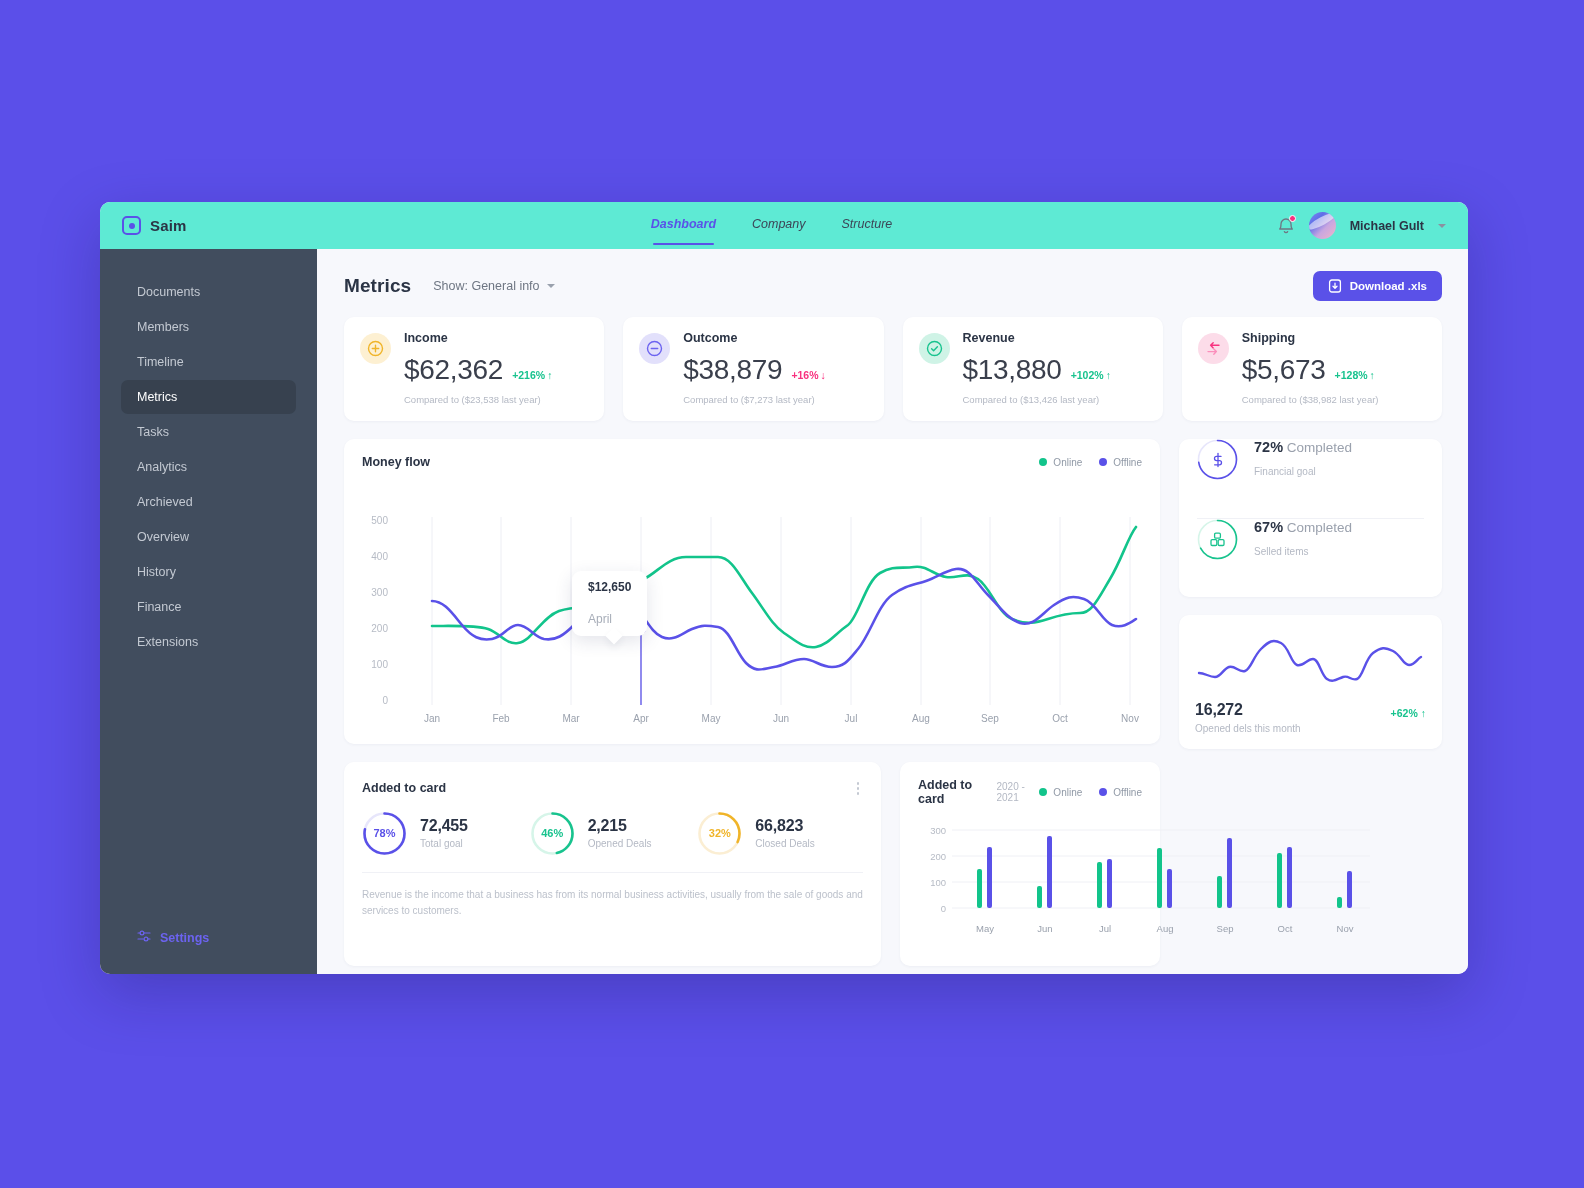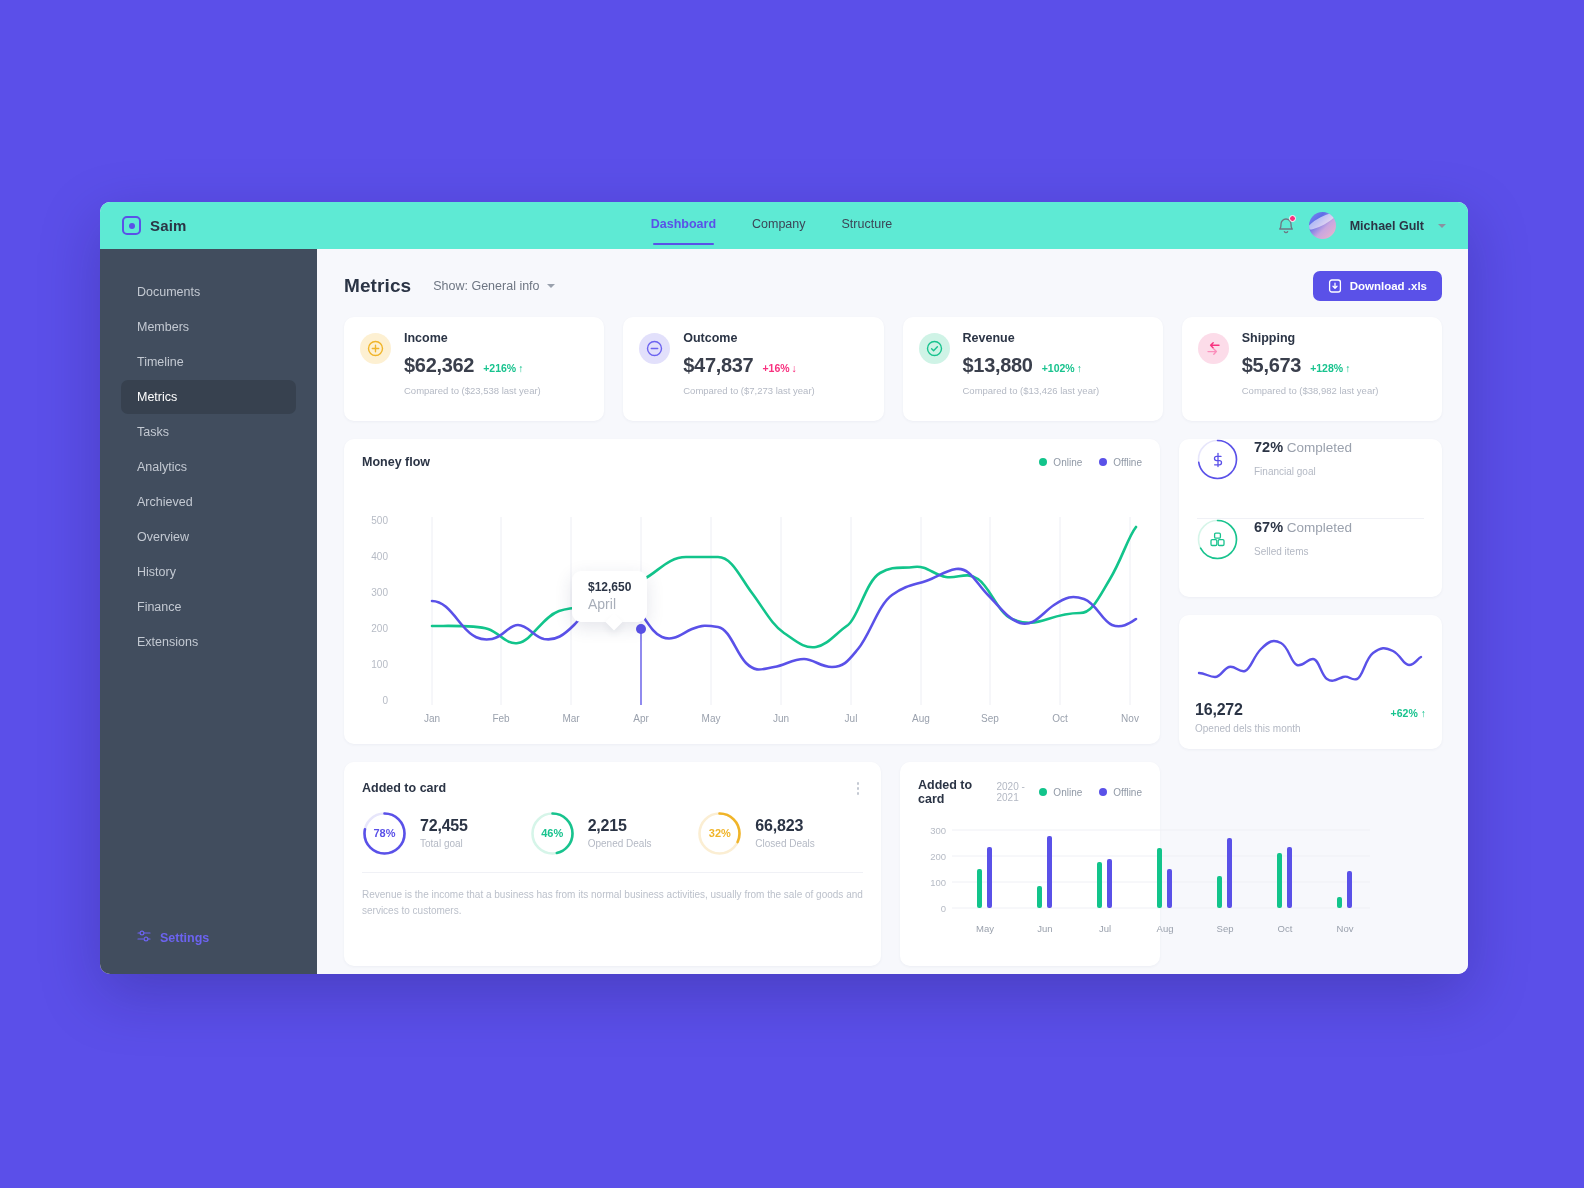--- a/index.html
+++ b/index.html
@@ -34,21 +34,21 @@
   }
   .brand { display: flex; align-items: center; gap: 9px; width: 190px; }
   .brand-logo {
     width: 19px; height: 19px; border-radius: 5px;
     border: 2px solid #5A51E8;
     display: flex; align-items: center; justify-content: center;
   }
   .brand-logo i { width: 6px; height: 6px; border-radius: 50%; background: #5A51E8; display:block; }
   .brand-name { font-size: 15px; font-weight: bold; color: #2b3445; letter-spacing: .2px; }
 
-  .nav { flex: 1; display: flex; justify-content: center; gap: 36px; align-items: flex-start; height: 47px; padding-top: 15px;}
+  .nav { flex: 1; display: flex; justify-content: center; gap: 36px; align-items: flex-start; height: 47px; padding-top: 15px; font-style: italic;}
   .nav a {
     font-size: 12.5px; color: #3c4557; text-decoration: none; position: relative;
     padding-bottom: 14px; font-weight: 500;
   }
   .nav a.active { color: #5A51E8; font-weight: bold; }
   .nav a.active::after {
     content:''; position: absolute; left: 2px; right: 2px; bottom: 0;
     height: 2px; background: #5A51E8; border-radius: 2px;
   }
 
@@ -111,21 +111,21 @@
   .kpi {
     flex:1; background:#fff; border-radius: 10px; padding: 14px 16px 16px;
     height: 104px;
     box-shadow: 0 1px 3px rgba(40,50,90,.05);
     display:flex; gap: 13px;
   }
   .kpi-ic { width: 31px; height: 31px; border-radius:50%; flex:0 0 31px; display:flex; align-items:center; justify-content:center; margin-top:2px;}
   .kpi-body { flex:1; min-width:0; }
   .kpi-label { font-size: 12.5px; font-weight: bold; color:#2b3445; margin-bottom: 9px;}
   .kpi-valrow { display:flex; align-items:baseline; gap:9px; margin-bottom:8px;}
-  .kpi-val { font-size: 20px; font-weight: bold; color:#3a3f4c; letter-spacing:-.3px;}
+  .kpi-val { font-size: 28px; font-weight: normal; color:#3a3f4c; letter-spacing:-.3px;}
   .kpi-delta { font-size: 10.5px; font-weight: bold; display:flex; align-items:center; gap:2px;}
   .kpi-sub { font-size: 9.5px; color:#b4b9c4; }
 
   
   .grid { display:flex; gap: 19px; }
   .col-left { flex: 1; min-width:0; display:flex; flex-direction:column; gap:18px;}
   .col-right { width: 263px; flex:0 0 263px; display:flex; flex-direction:column; gap:18px;}
 
   .card { background:#fff; border-radius: 10px; box-shadow: 0 1px 3px rgba(40,50,90,.05); }
 
@@ -138,21 +138,21 @@
   .lg i { width:8px;height:8px;border-radius:50%;display:block;}
   .mf-chart { position:relative; height: 230px; }
   .mf-chart svg { display:block; }
   .ylab { position:absolute; left:0; font-size:10px; color:#b6bbc5; text-align:right; width:26px;}
   .xlab { position:absolute; font-size:10px; color:#9aa1ad; transform:translateX(-50%);}
   .tooltip {
     position:absolute; background:#fff; border-radius:9px; padding:9px 16px 10px;
     box-shadow: 0 5px 18px rgba(40,50,90,.13); text-align:left;
   }
   .tooltip .t1 { font-size:12px; font-weight:bold; color:#2b3445; }
-  .tooltip .t2 { font-size:14px; color:#a8aeb9; margin-top:2px;}
+  .tooltip .t2 { font-size:12px; color:#a8aeb9; margin-top:18px;}
   .tooltip::after{
     content:''; position:absolute; left:36px; bottom:-6px; width:12px;height:12px;
     background:#fff; transform: rotate(45deg); box-shadow: 3px 3px 7px rgba(40,50,90,.07);
   }
 
   
   .goals { padding: 0 18px; }
   .goal-row { display:flex; gap:16px; height:79px; }
   .goal-row + .goal-row { border-top:1px solid #f0f1f6; }
   .goal-ic { width:41px;height:41px;border-radius:50%; flex:0 0 41px; position:relative; display:flex;align-items:center;justify-content:center;}
@@ -292,21 +292,21 @@
         <div class="kpi">
           <div class="kpi-ic" style="background:#E2E0FB">
             <svg width="17" height="17" viewBox="0 0 17 17" fill="none">
               <circle cx="8.5" cy="8.5" r="7" stroke="#6C63F0" stroke-width="1.4"></circle>
               <path d="M5.3 8.5h6.4" stroke="#6C63F0" stroke-width="1.4" stroke-linecap="round"></path>
             </svg>
           </div>
           <div class="kpi-body">
             <div class="kpi-label">Outcome</div>
             <div class="kpi-valrow">
-              <div class="kpi-val">$47,837</div>
+              <div class="kpi-val">$38,879</div>
               <div class="kpi-delta" style="color:#F8317F">
                 <span>+16%</span>
                 <span>↓</span>
               </div>
             </div>
             <div class="kpi-sub">Compared to ($7,273 last year)</div>
           </div>
         </div>
 
         <div class="kpi">

